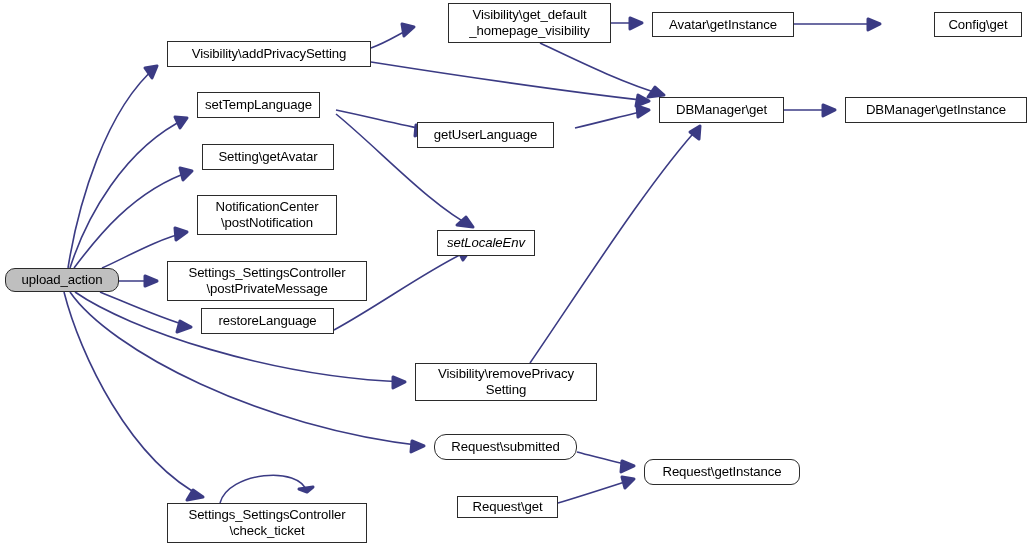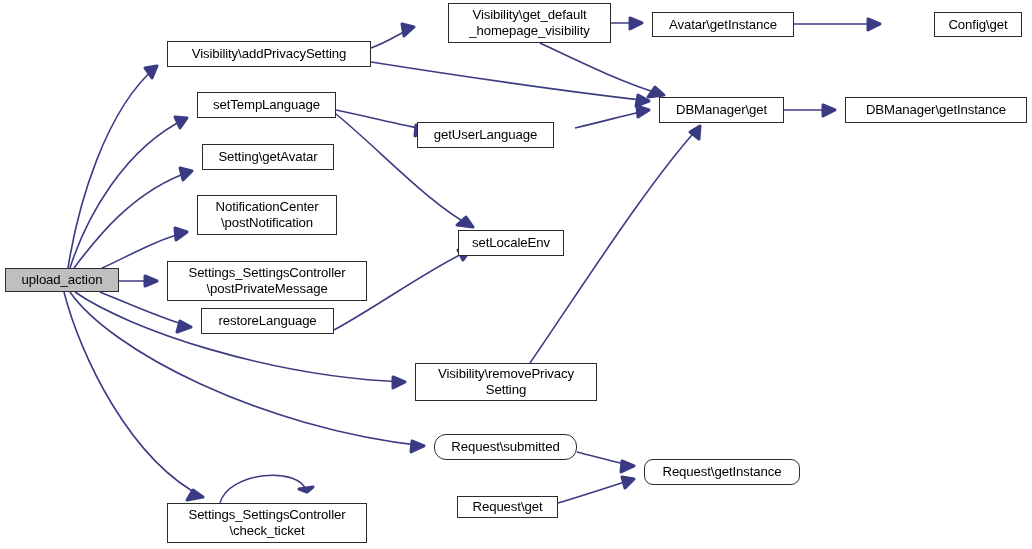--- a/index.html
+++ b/index.html
@@ -37,20 +37,21 @@
     text-align: center;
     line-height: 1.18;
     font-size: 13.2px;
     letter-spacing: -0.1px;
     white-space: pre-line;
     z-index: 2;
   }
   .node.highlight {
     background: #bfbfbf;
     border-color: #2b2b2b;
+    border-radius: 10px;
   }
   .node-label {
     display: block;
     width: 100%;
     padding: 0 4px;
     box-sizing: border-box;
   }
 </style>
 </head>
 <body>
@@ -99,33 +100,33 @@
       <path d="M700 126 L690 132 L699 139 Z" fill="#3b3b84" stroke="#3b3b84" stroke-width="3" stroke-linejoin="round"></path>
       <path d="M 577 452 C 600 458, 618 463, 634 466" fill="none" stroke="#3b3b84" stroke-width="1.6"></path>
       <path d="M634 466 L622 461 L621 472 Z" fill="#3b3b84" stroke="#3b3b84" stroke-width="3" stroke-linejoin="round"></path>
       <path d="M 558 503 C 585 495, 612 486, 634 479" fill="none" stroke="#3b3b84" stroke-width="1.6"></path>
       <path d="M634 479 L622 477 L625 488 Z" fill="#3b3b84" stroke="#3b3b84" stroke-width="3" stroke-linejoin="round"></path>
       <path d="M 220 503 C 228 472, 300 465, 307 492" fill="none" stroke="#3b3b84" stroke-width="1.5"></path>
       <path d="M307 492 L299 489 L313 487 Z" fill="#3b3b84" stroke="#3b3b84" stroke-width="3" stroke-linejoin="round"></path>
     </svg>
 <div class="node highlight" style="left: 5px; top: 268px; width: 114px; height: 24px;"><span class="node-label">upload_action</span></div>
     <div class="node" style="left: 167px; top: 41px; width: 204px; height: 26px; align-items: center;"><span class="node-label">Visibility\addPrivacySetting</span></div>
-    <div class="node" style="left: 197px; top: 92px; width: 139px; height: 26px; justify-content: center;"><span class="node-label">setTempLanguage</span></div>
+    <div class="node" style="left: 197px; top: 92px; width: 123px; height: 26px; justify-content: center;"><span class="node-label">setTempLanguage</span></div>
     <div class="node" style="left: 202px; top: 144px; width: 132px; height: 26px;"><span class="node-label">Setting\getAvatar</span></div>
     <div class="node" style="left: 197px; top: 195px; width: 140px; height: 40px;"><span class="node-label">NotificationCenter
 \postNotification</span></div>
     <div class="node" style="left: 167px; top: 261px; width: 200px; height: 40px;"><span class="node-label">Settings_SettingsController
 \postPrivateMessage</span></div>
     <div class="node" style="left: 201px; top: 308px; width: 133px; height: 26px;"><span class="node-label">restoreLanguage</span></div>
     <div class="node" style="left: 167px; top: 503px; width: 200px; height: 40px;"><span class="node-label">Settings_SettingsController
 \check_ticket</span></div>
     <div class="node" style="left: 424px; top: 3px; width: 163px; height: 40px; margin-left: 24px;"><span class="node-label">Visibility\get_default
 _homepage_visibility</span></div>
     <div class="node" style="left: 417px; top: 122px; width: 137px; height: 26px;"><span class="node-label">getUserLanguage</span></div>
-    <div class="node" style="left: 458px; top: 230px; width: 106px; height: 26px;"><span class="node-label">setLocaleEnv</span></div>
+    <div class="node" style="left: 437px; top: 230px; width: 98px; height: 26px; font-style: italic;"><span class="node-label">setLocaleEnv</span></div>
     <div class="node" style="left: 415px; top: 363px; width: 182px; height: 38px;"><span class="node-label">Visibility\removePrivacy
 Setting</span></div>
     <div class="node" style="left: 434px; top: 434px; width: 143px; height: 26px; border-radius: 12px;"><span class="node-label">Request\submitted</span></div>
     <div class="node" style="left: 457px; top: 496px; width: 101px; height: 22px;"><span class="node-label">Request\get</span></div>
     <div class="node" style="left: 652px; top: 12px; width: 142px; height: 25px;"><span class="node-label">Avatar\getInstance</span></div>
     <div class="node" style="left: 934px; top: 12px; width: 88px; height: 25px;"><span class="node-label">Config\get</span></div>
     <div class="node" style="left: 659px; top: 97px; width: 125px; height: 26px;"><span class="node-label">DBManager\get</span></div>
     <div class="node" style="left: 845px; top: 97px; width: 182px; height: 26px;"><span class="node-label">DBManager\getInstance</span></div>
     <div class="node" style="left: 644px; top: 459px; width: 156px; height: 26px; border-radius: 9px;"><span class="node-label">Request\getInstance</span></div>
   </div>

